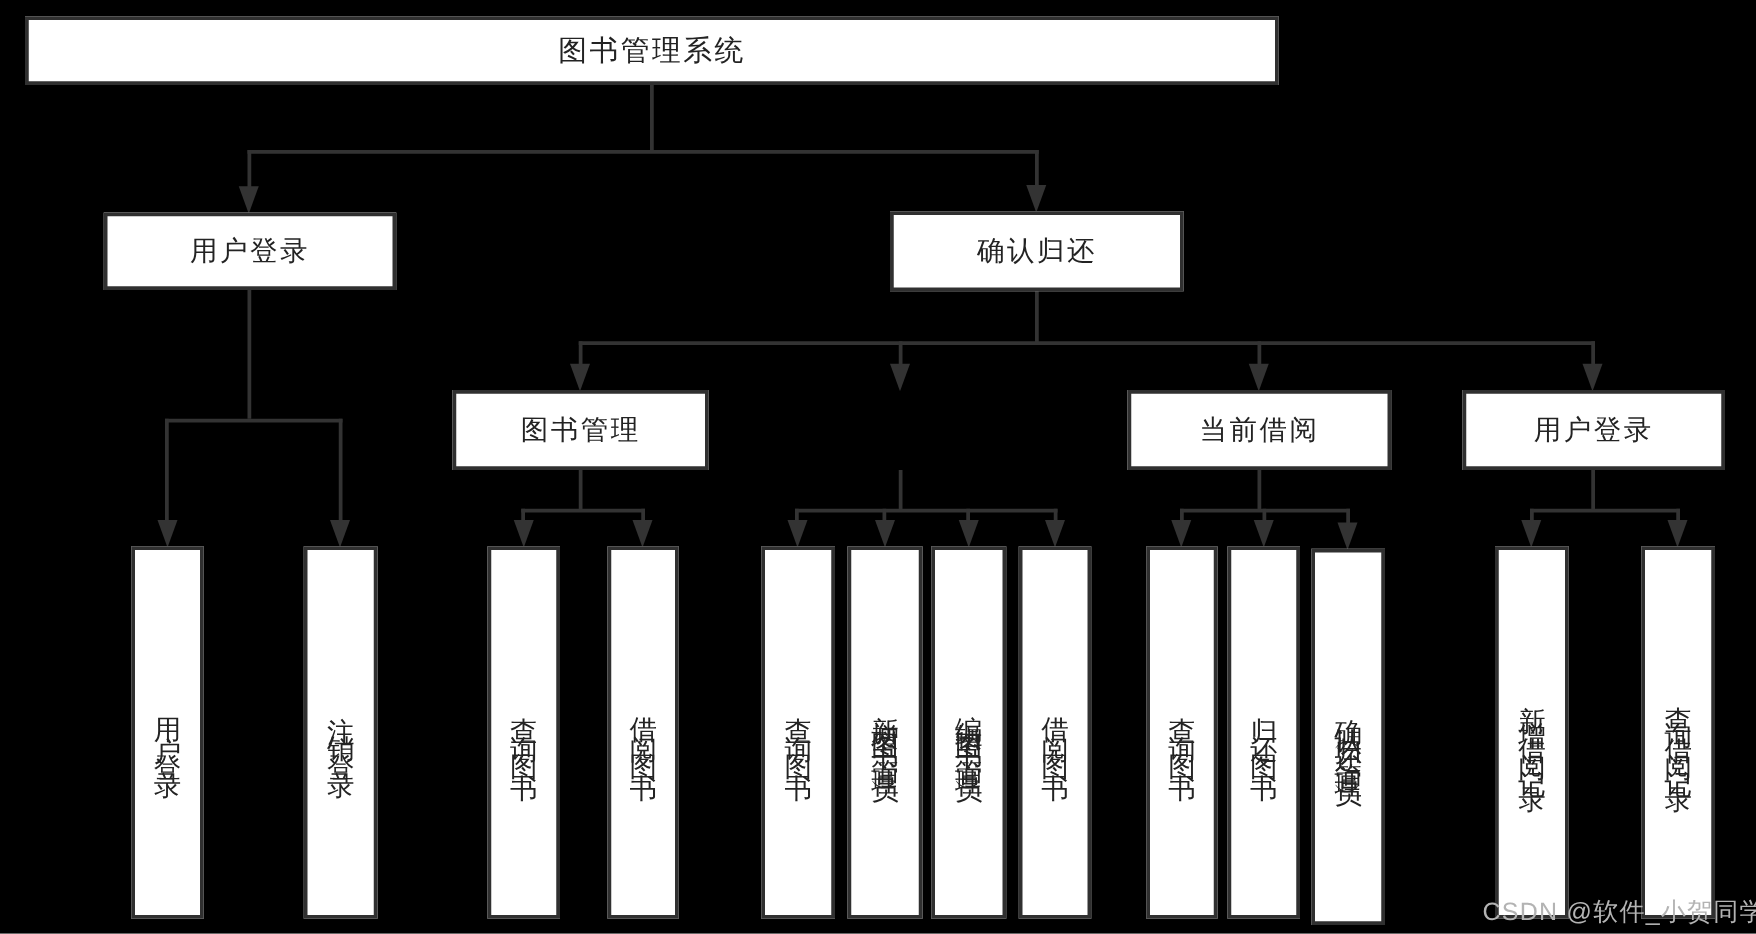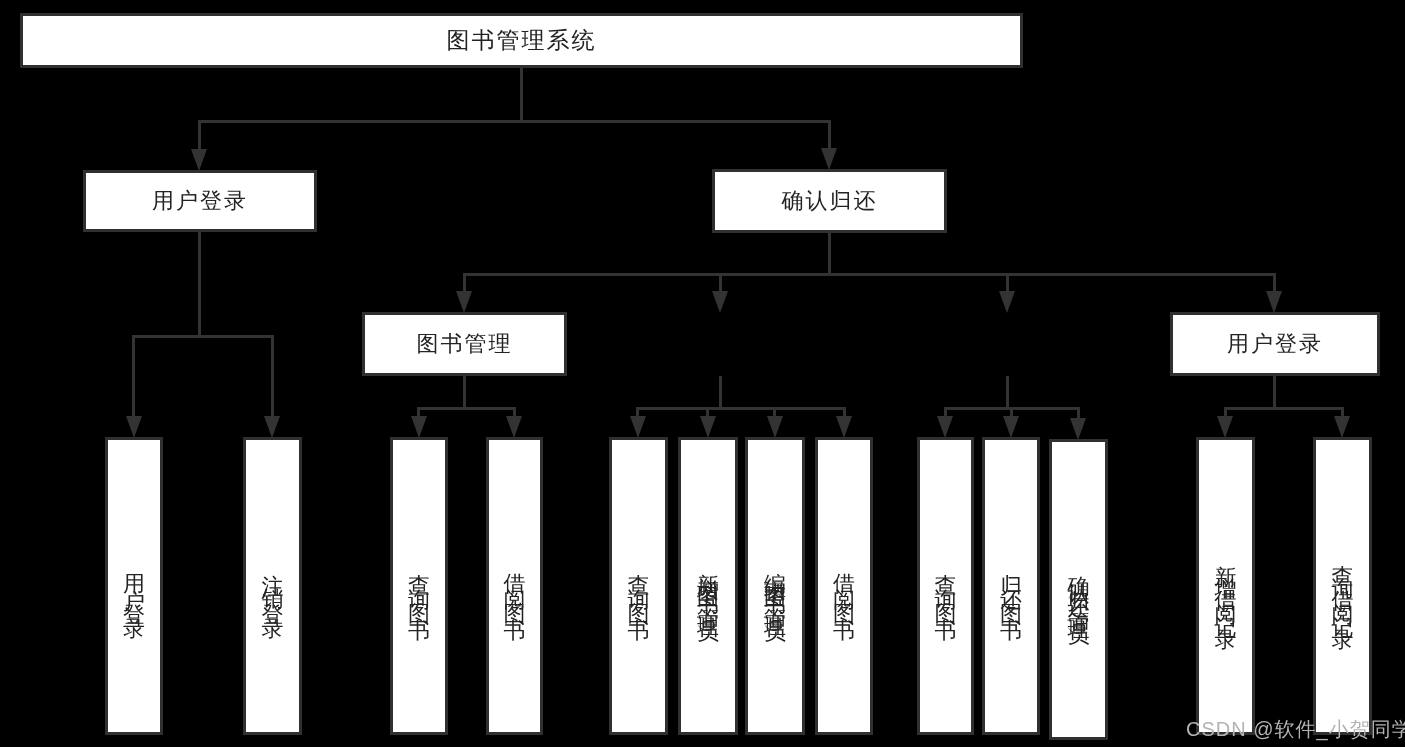--- a/index.html
+++ b/index.html
@@ -99,20 +99,23 @@
   <div class="box" style="left:83px;top:170px;width:234px;height:62px">
     <span class="lbl">用户登录</span>
   </div>
   <div class="box" style="left:712px;top:169px;width:235px;height:64px">
     <span class="lbl">确认归还</span>
   </div>
 
   <div class="box" style="left:362px;top:312px;width:205px;height:64px">
     <span class="lbl">图书管理</span>
   </div>
+  <div class="box" style="left:902px;top:312px;width:211px;height:64px">
+    <span class="lbl">当前借阅</span>
+  </div>
   <div class="box" style="left:1170px;top:312px;width:210px;height:64px">
     <span class="lbl">用户登录</span>
   </div>
 
   <div class="box vbox" style="left:105px;top:437px;width:58px;height:298px">
     <span class="lbl">用户登录</span>
   </div>
   <div class="box vbox" style="left:243px;top:437px;width:59px;height:298px">
     <span class="lbl">注销登录</span>
   </div>

